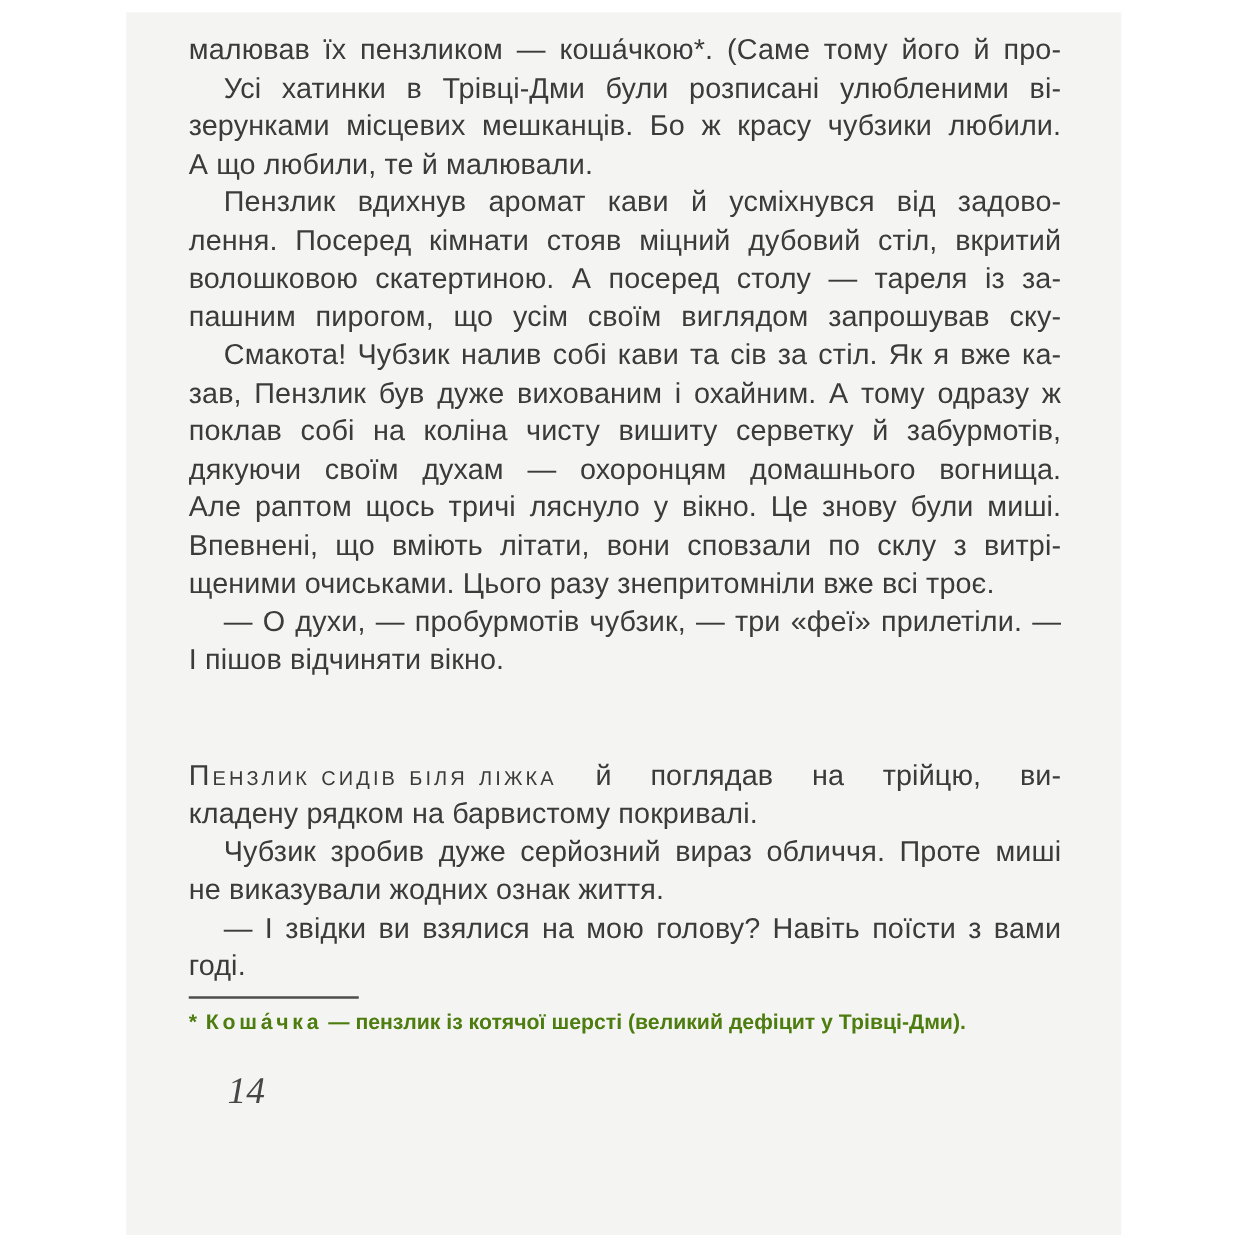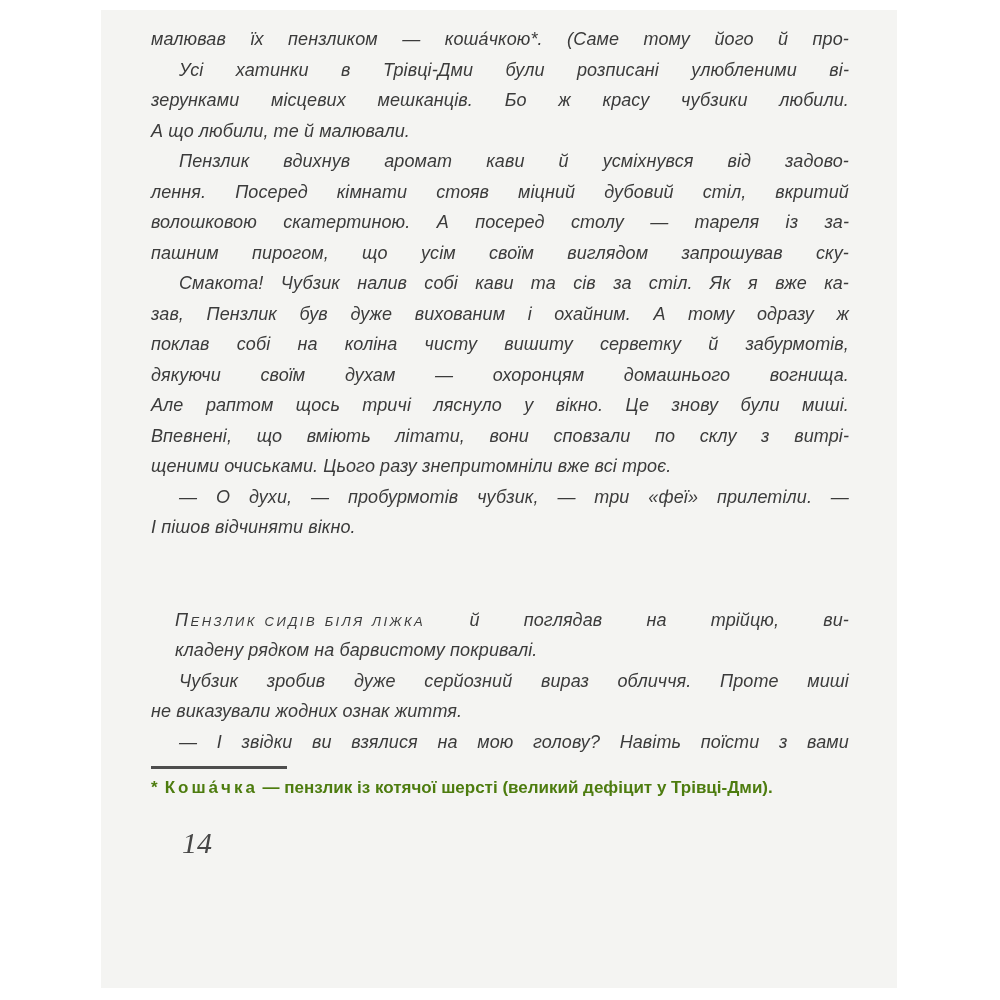--- a/index.html
+++ b/index.html
@@ -23,29 +23,28 @@
     height: 978px;
     background: #f4f4f2;
     box-sizing: border-box;
     padding: 14px 48px 0 50px;
     color: #3b3b3b;
   }
   .body-text {
     width: 698px;
   }
   .para { margin: 0; }
-  .para.section-gap { margin-top: 62px; margin-left: 24px; }
+  .para.section-gap { margin-top: 62px; }
   .line {
     height: 30.5px;
     line-height: 30.5px;
-    font-size: 18px;
+    font-size: 23px;
     letter-spacing: 0.1px;
     box-sizing: border-box;
     width: 100%;
-    font-style: italic;
   }
   .line.just {
     display: flex;
     flex-wrap: nowrap;
     justify-content: space-between;
     align-items: baseline;
   }
   .line.indent { padding-left: 28px; }
   .line.last { text-align: left; white-space: nowrap; }
   .smallcaps {
@@ -288,20 +287,21 @@
             <span>ви</span>
             <span>взялися</span>
             <span>на</span>
             <span>мою</span>
             <span>голову?</span>
             <span>Навіть</span>
             <span>поїсти</span>
             <span>з</span>
             <span>вами</span>
           </div>
+          <div class="line last">годі.</div>
         </div>
       </div>
 
     <div class="footnote-block">
       <div class="footnote-rule"></div>
       <div class="footnote">
         <span class="fn-marker">*</span><span class="fn-term">Коша́чка</span>
         <span>— пензлик із котячої шерсті (великий дефіцит у Трівці-Дми).</span>
       </div>
     </div>

